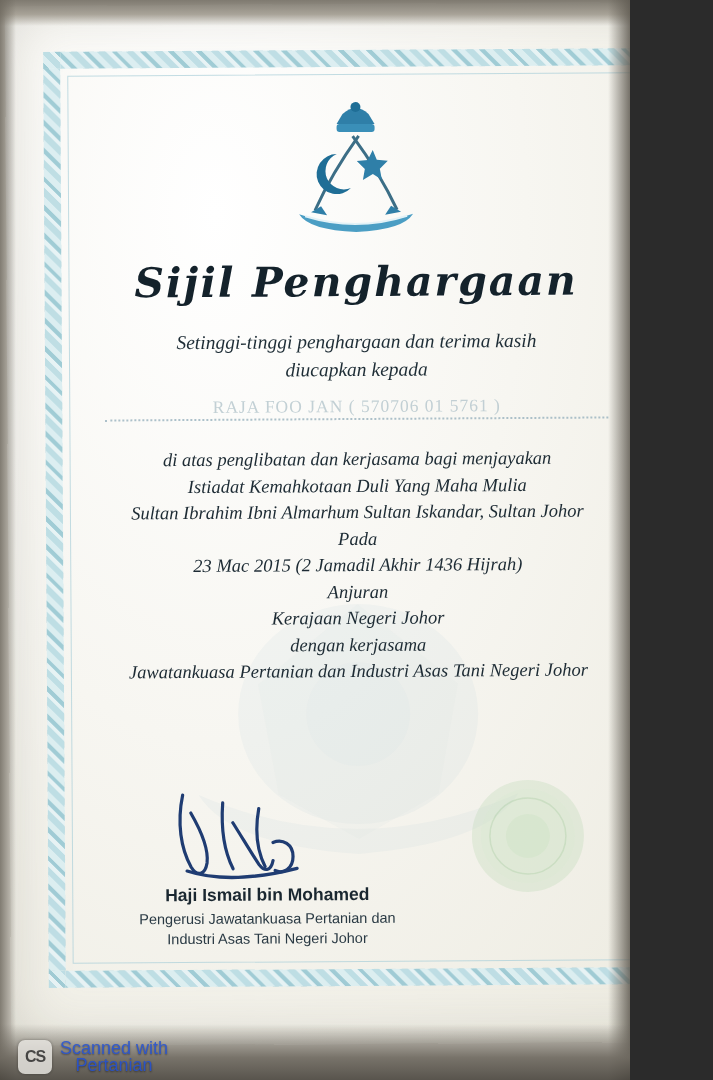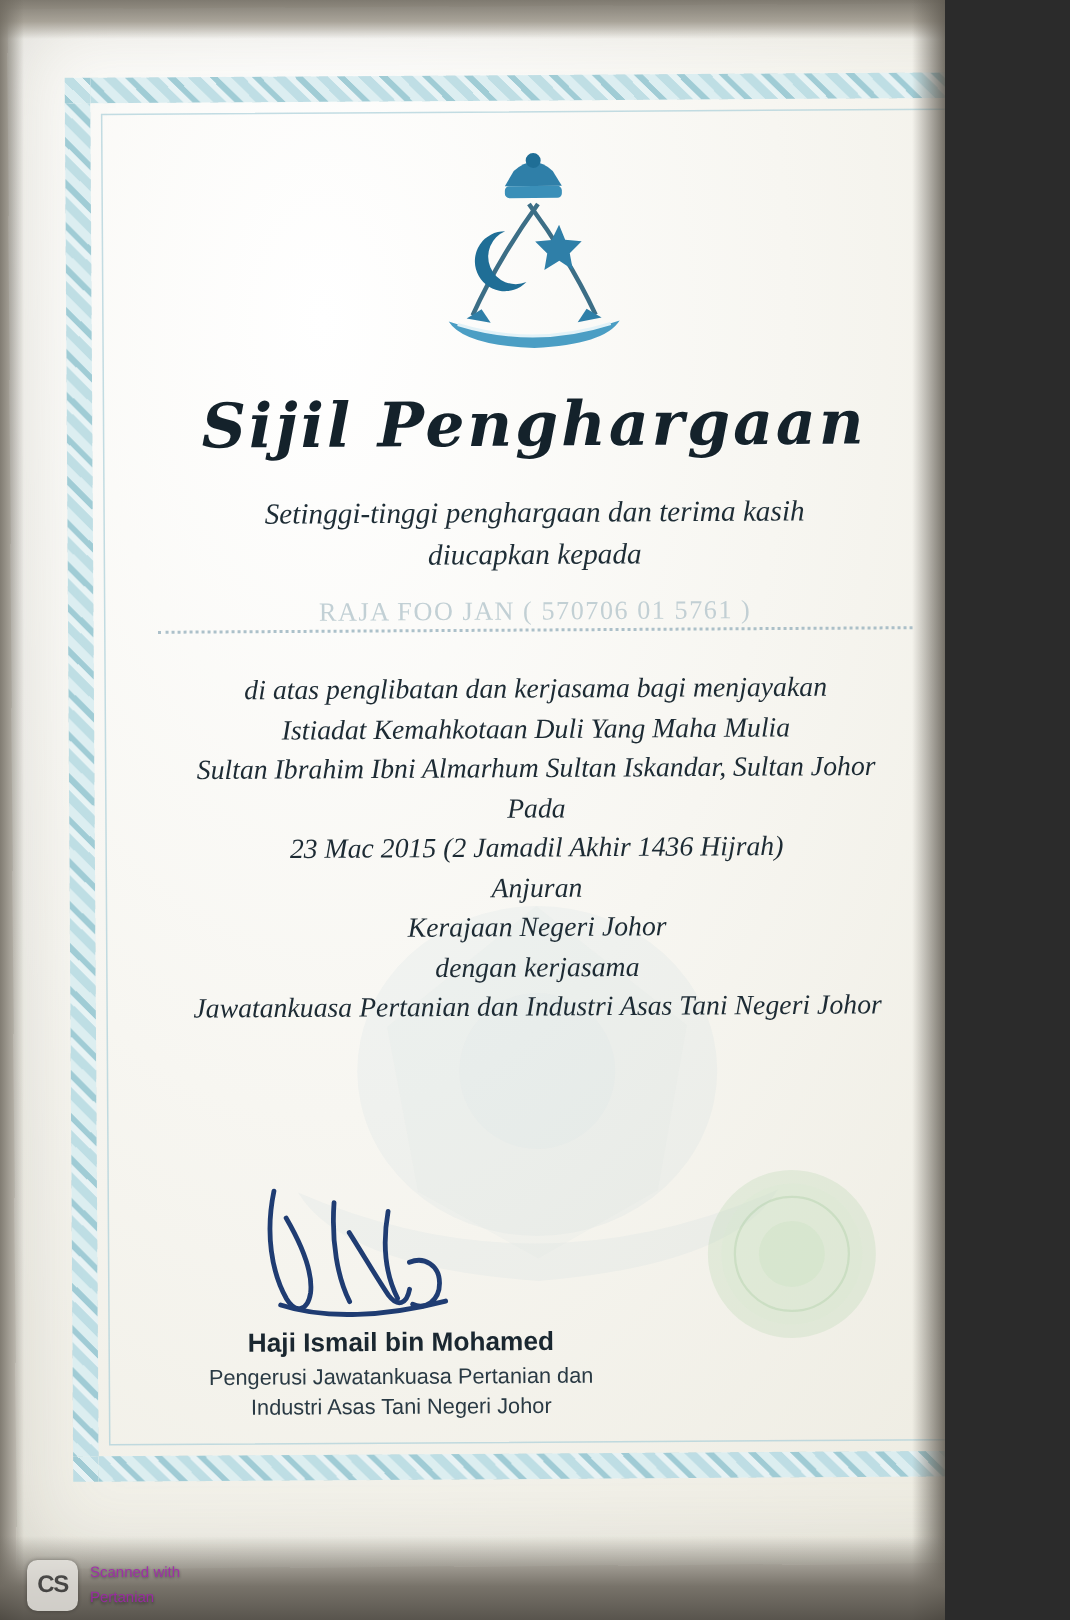--- a/index.html
+++ b/index.html
@@ -211,24 +211,24 @@
     font-weight: bold;
     font-size: 16px;
     display: flex;
     align-items: center;
     justify-content: center;
     letter-spacing: -1px;
     box-shadow: 0 0 3px rgba(0,0,0,.4);
   }
   .cs-text {
     font-family: "Liberation Sans", sans-serif;
-    font-size: 10px;
+    font-size: 18px;
     line-height: 17px;
-    color: #a21caf;
-    text-align: left;
+    color: #1d4ed8;
+    text-align: center;
     text-shadow: 0 1px 2px rgba(0,0,0,.55);
   }
 </style>
 </head>
 <body>
 
 <div class="photo">
 
   <div class="paper">
 

